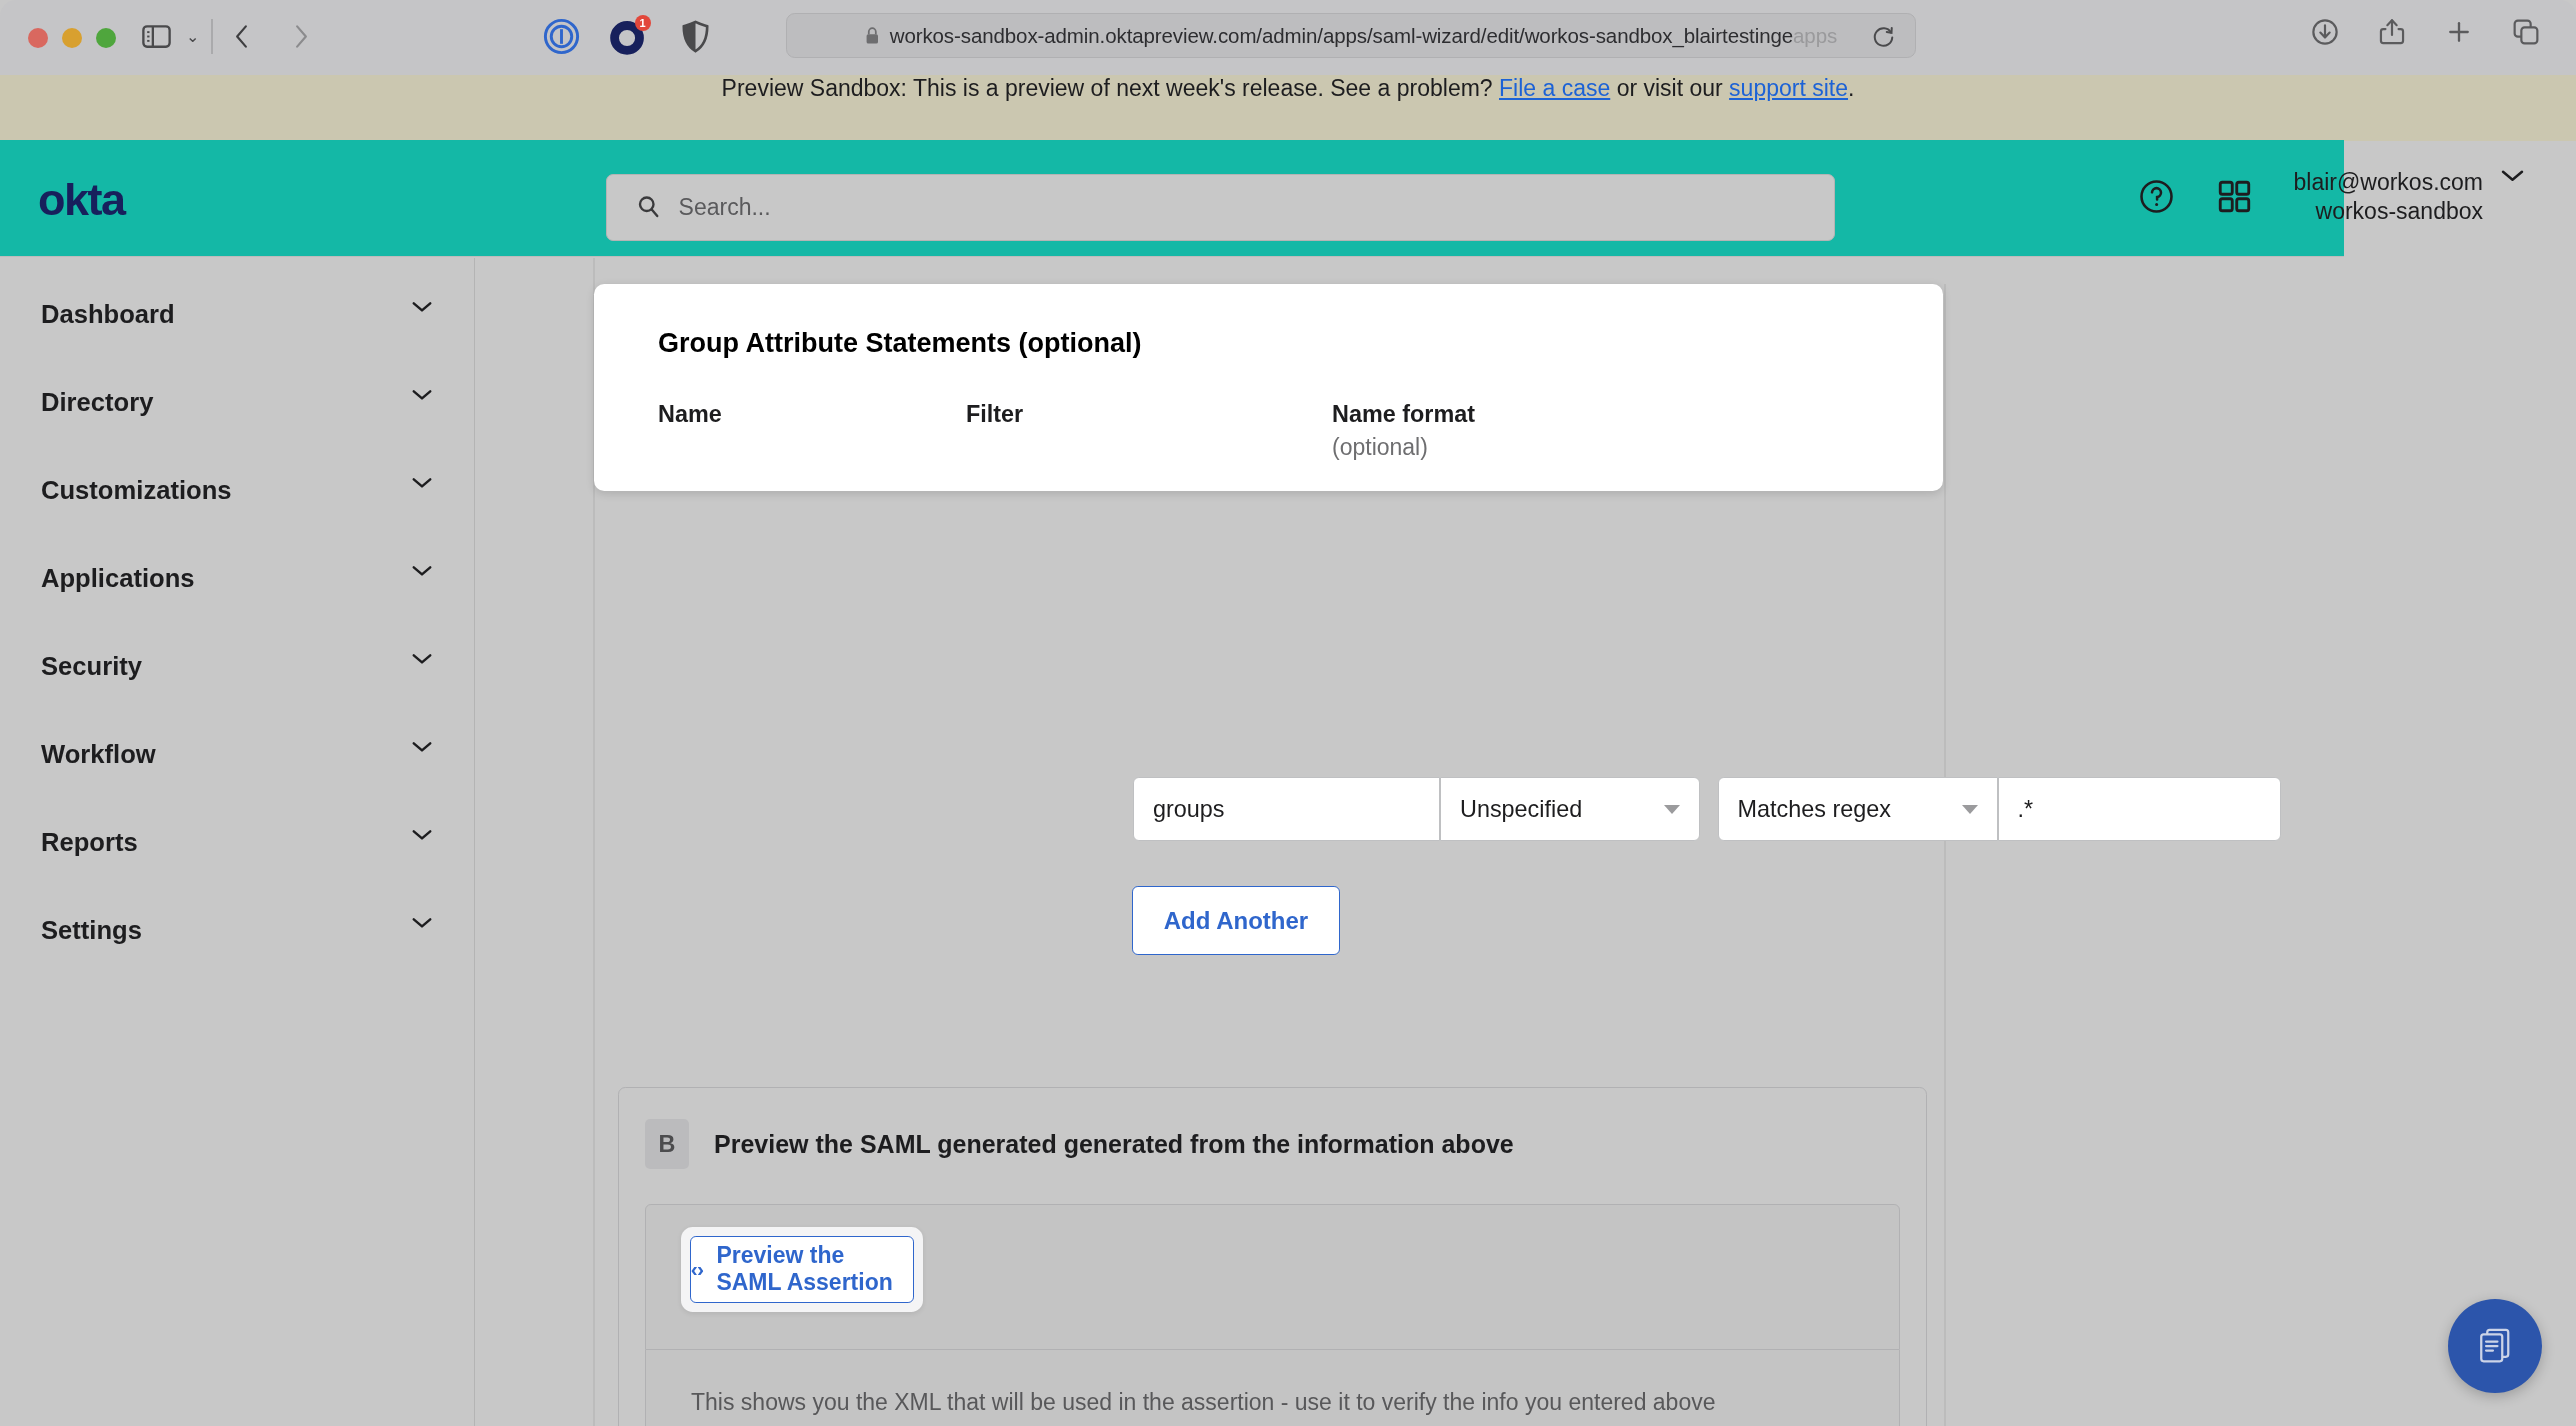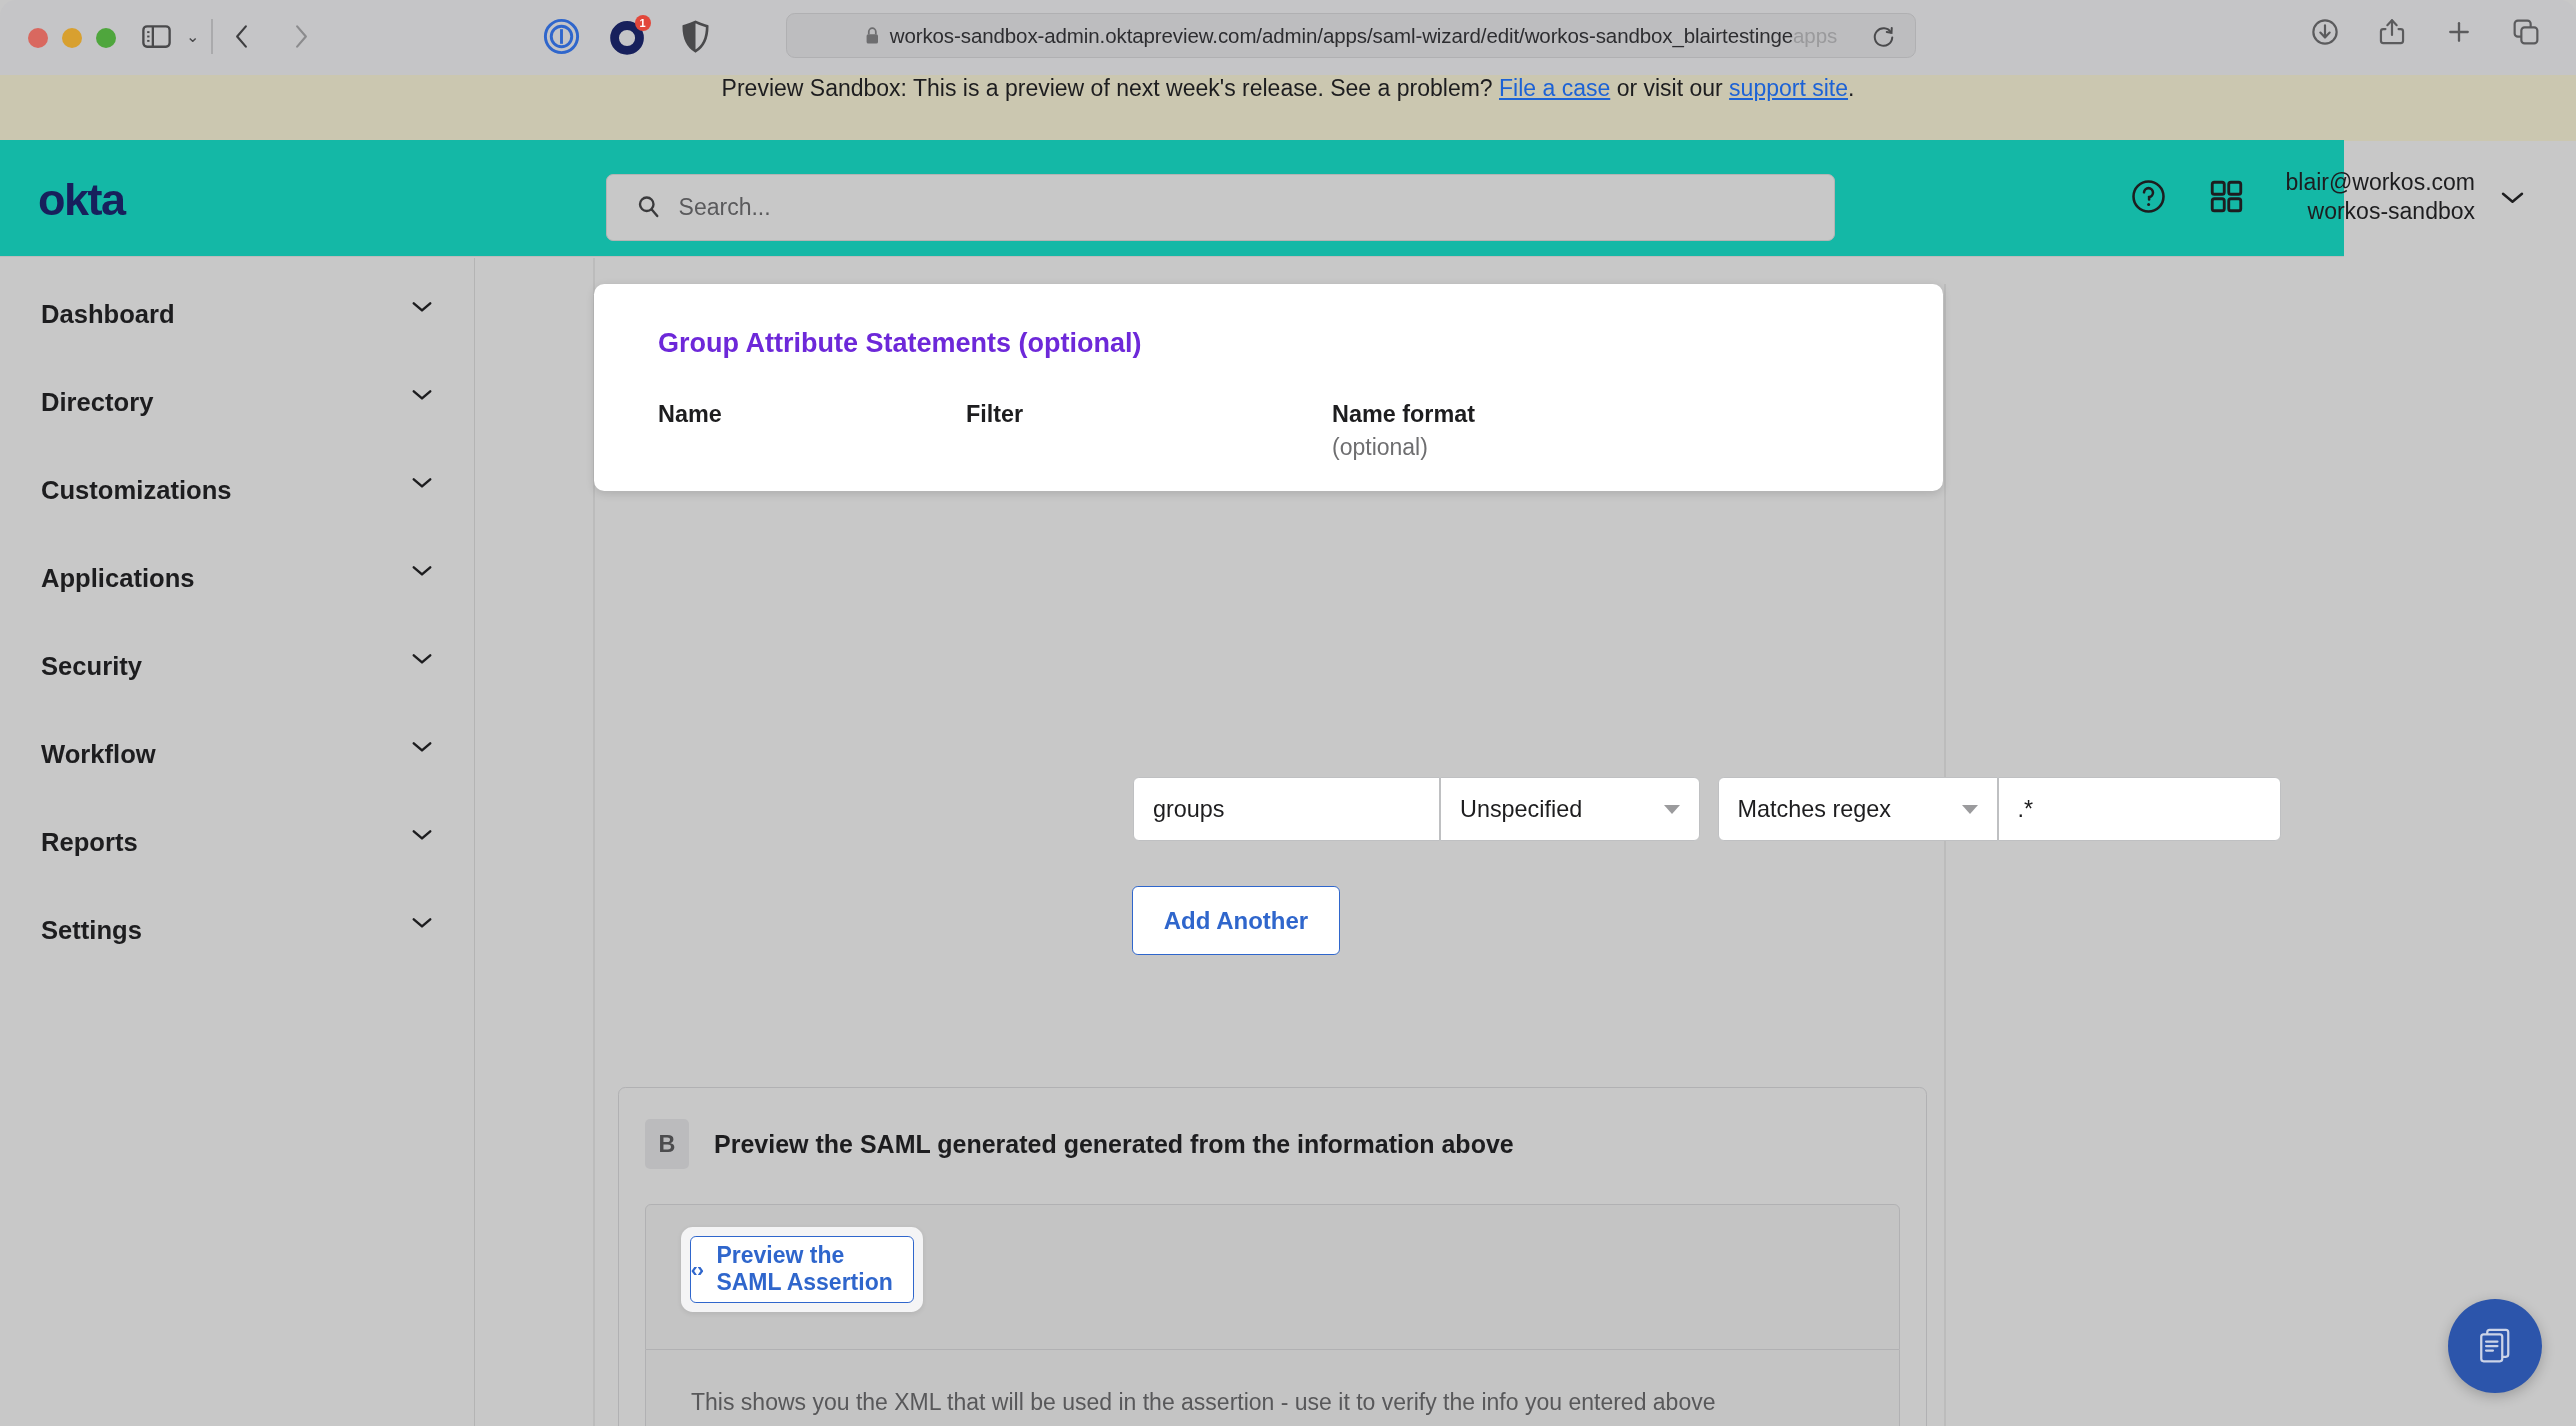--- a/index.html
+++ b/index.html
@@ -114,21 +114,21 @@
     display: flex; align-items: center; padding-left: 29px; gap: 17.6px;
   }
   .search-placeholder { font-size: 23px; color: #5a5a5c; }
 
   .hdr-right {
     position: absolute; right: 51px; top: 168px;
     display: flex; align-items: center; gap: 39px;
   }
   .help-icon, .apps-icon { width: 39px; height: 39px; }
   .user-block {
-    display: flex; align-items: center; gap: 25px;
+    display: flex; gap: 17px;
   }
   .user-lines { text-align: right; font-size: 23px; color: #1d1d1f; line-height: 1.26; }
   .chev-dn { width: 25px; height: 14.6px; }
 
   
   .sidebar {
     position: absolute; left: 0; top: 258px;
     width: 475px; height: 1168px;
     background: #c8c8c8;
     border-right: 1.5px solid #b4b4b4;
@@ -153,21 +153,21 @@
   
   .card-top {
     position: absolute; left: 119px; top: 26px;
     width: 1349px; height: 207px;
     background: #ffffff;
     border-radius: 10.2px;
     box-shadow: 0 2.2px 8.8px rgba(0,0,0,0.13);
   }
   .card-inner { padding: 44px 64px 0 64px; }
   .card-title {
-    font-size: 27px; font-weight: bold; color: #6d28d9;
+    font-size: 27px; font-weight: bold; color: #000000;
     margin-bottom: 42px;
   }
   .col-heads {
     display: flex; margin-bottom: 7.3px;
   }
   .col-head {
     font-size: 23.4px; font-weight: bold; color: #1d1d1f;
   }
   .col-sub { font-size: 23px; color: #6e6e70; font-weight: normal; margin-top: 5.9px; }
   .ch-name { width: 308px; }

